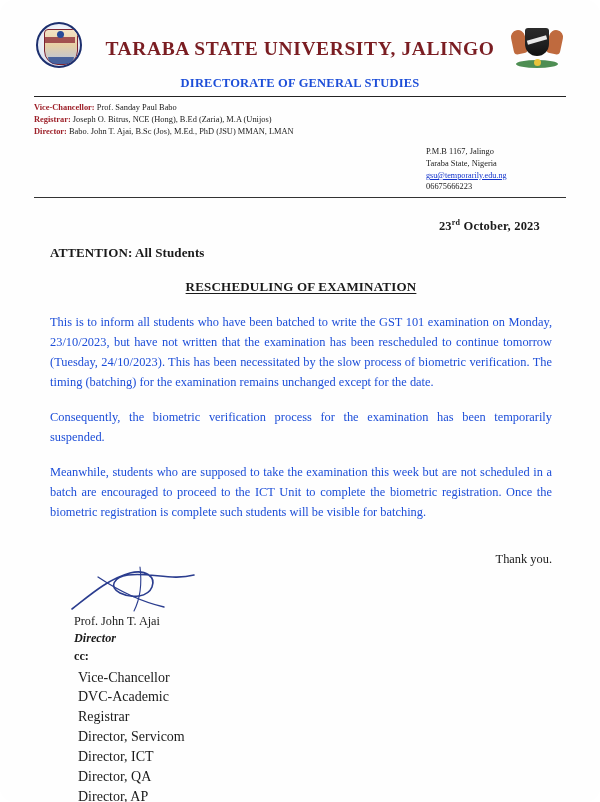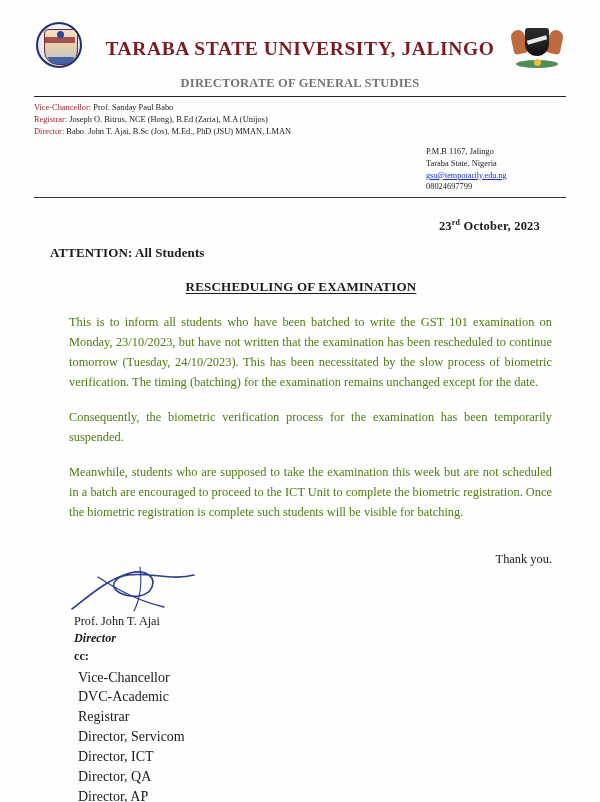--- a/index.html
+++ b/index.html
@@ -143,21 +143,21 @@
     color: #7a1d22;
     text-align: center;
     white-space: nowrap;
   }
 
   .dept-name {
     text-align: center;
     font-weight: bold;
     font-size: 12.5px;
     letter-spacing: .2px;
-    color: #737373;
+    color: #1d4ed8;
     margin-top: 4px;
   }
 
   .lh-divider {
     border: none;
     border-top: 1.4px solid #222;
     margin: 5px 0 3px 0;
   }
   .lh-divider.thin {
     border-top: 1px solid #333;
@@ -170,21 +170,21 @@
     align-items: flex-start;
     font-size: 8.4px;
     line-height: 1.42;
     padding-top: 2px;
   }
   .officers .left { width: 350px; }
   .officers .right { width: 140px; text-align: left; margin-top: 44px; }
 
   .off-line { white-space: nowrap; }
   .off-role {
-    font-weight: normal;
+    font-weight: bold;
     color: #9d2029;
     text-align: center;
   }
   .off-val { color: #1a1a1a; }
 
   .addr-line { color: #1a1a1a; }
   .addr-link {
     color: #1133cc;
     text-decoration: underline;
     font-size: 8.2px;
@@ -222,22 +222,21 @@
     text-decoration: underline;
     text-underline-offset: 2px;
     letter-spacing: .2px;
   }
 
   .para {
     font-size: 12.4px;
     line-height: 1.62;
     text-align: justify;
     margin-top: 15px;
-    color: #4d7c0f;
-    margin-left: 19px;
+    color: #1d4ed8;
   }
   .para:first-of-type { margin-top: 17px; }
 
   .thank {
     font-size: 12.4px;
     margin-top: 30px;
     padding-left: 24px;
     text-align: right;
   }
 
@@ -318,21 +317,21 @@
         </div>
         <div class="off-line">
           <span class="off-role">Director:</span>
           <span class="off-val">Babo. John T. Ajai, B.Sc (Jos), M.Ed., PhD (JSU) MMAN, LMAN</span>
         </div>
       </div>
       <div class="right">
         <div class="addr-line">P.M.B 1167, Jalingo</div>
         <div class="addr-line">Taraba State, Nigeria</div>
         <div class="addr-link">gsu@temporarily.edu.ng</div>
-        <div class="addr-line">08024697799</div>
+        <div class="addr-line">06675666223</div>
       </div>
     </div>
 
     <hr class="lh-divider thin">
   </div>
 
   <div class="content">
 
     <div class="date-line">
       <span>23</span><sup>rd</sup><span> October, 2023</span>

